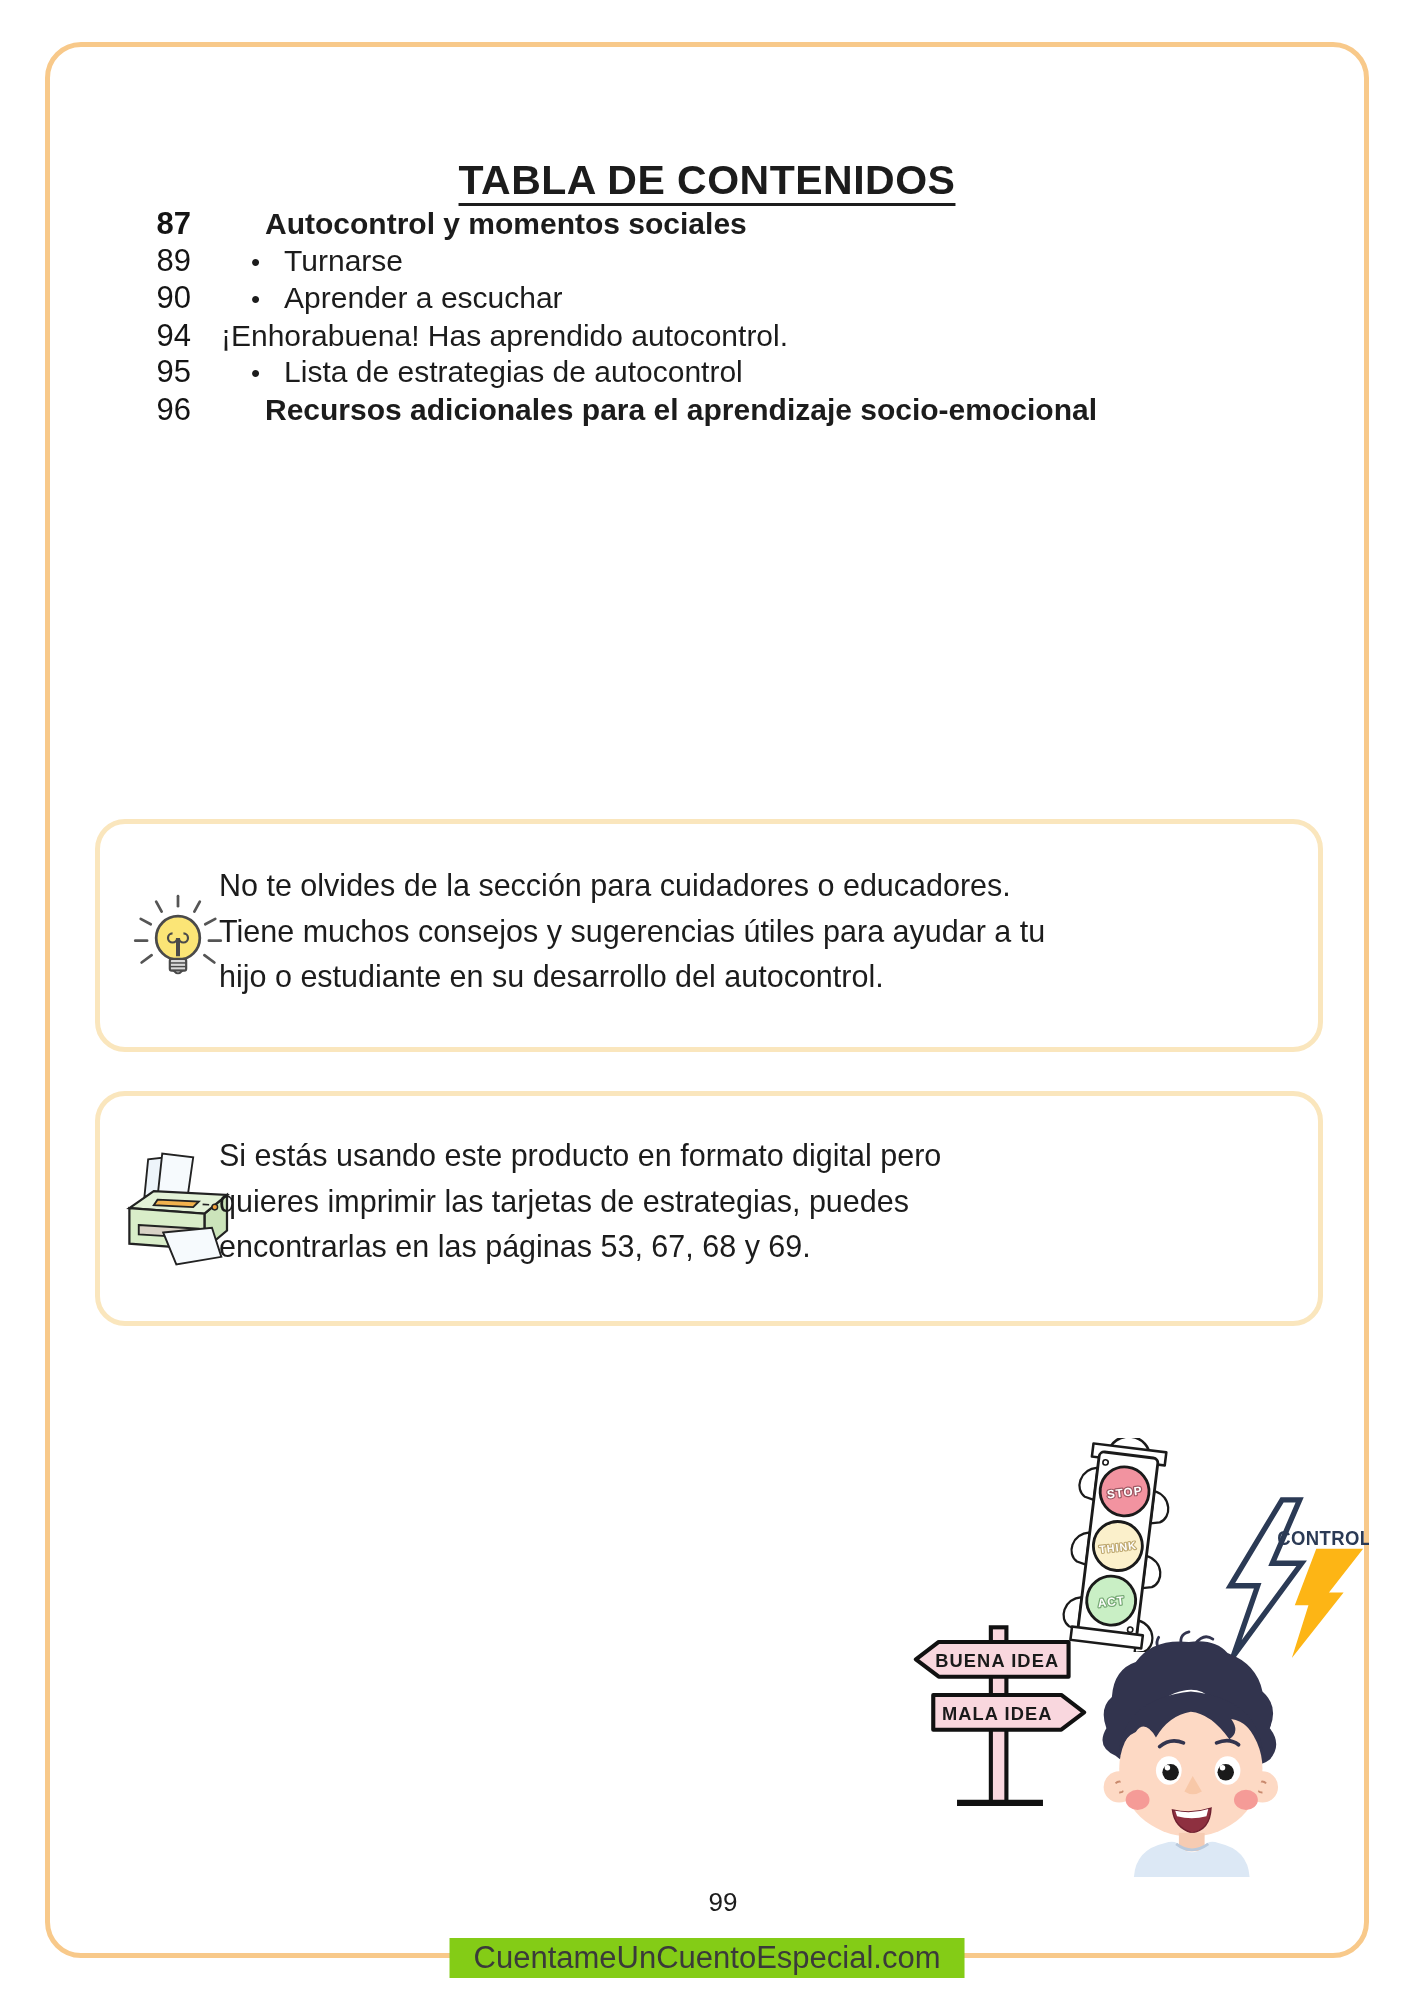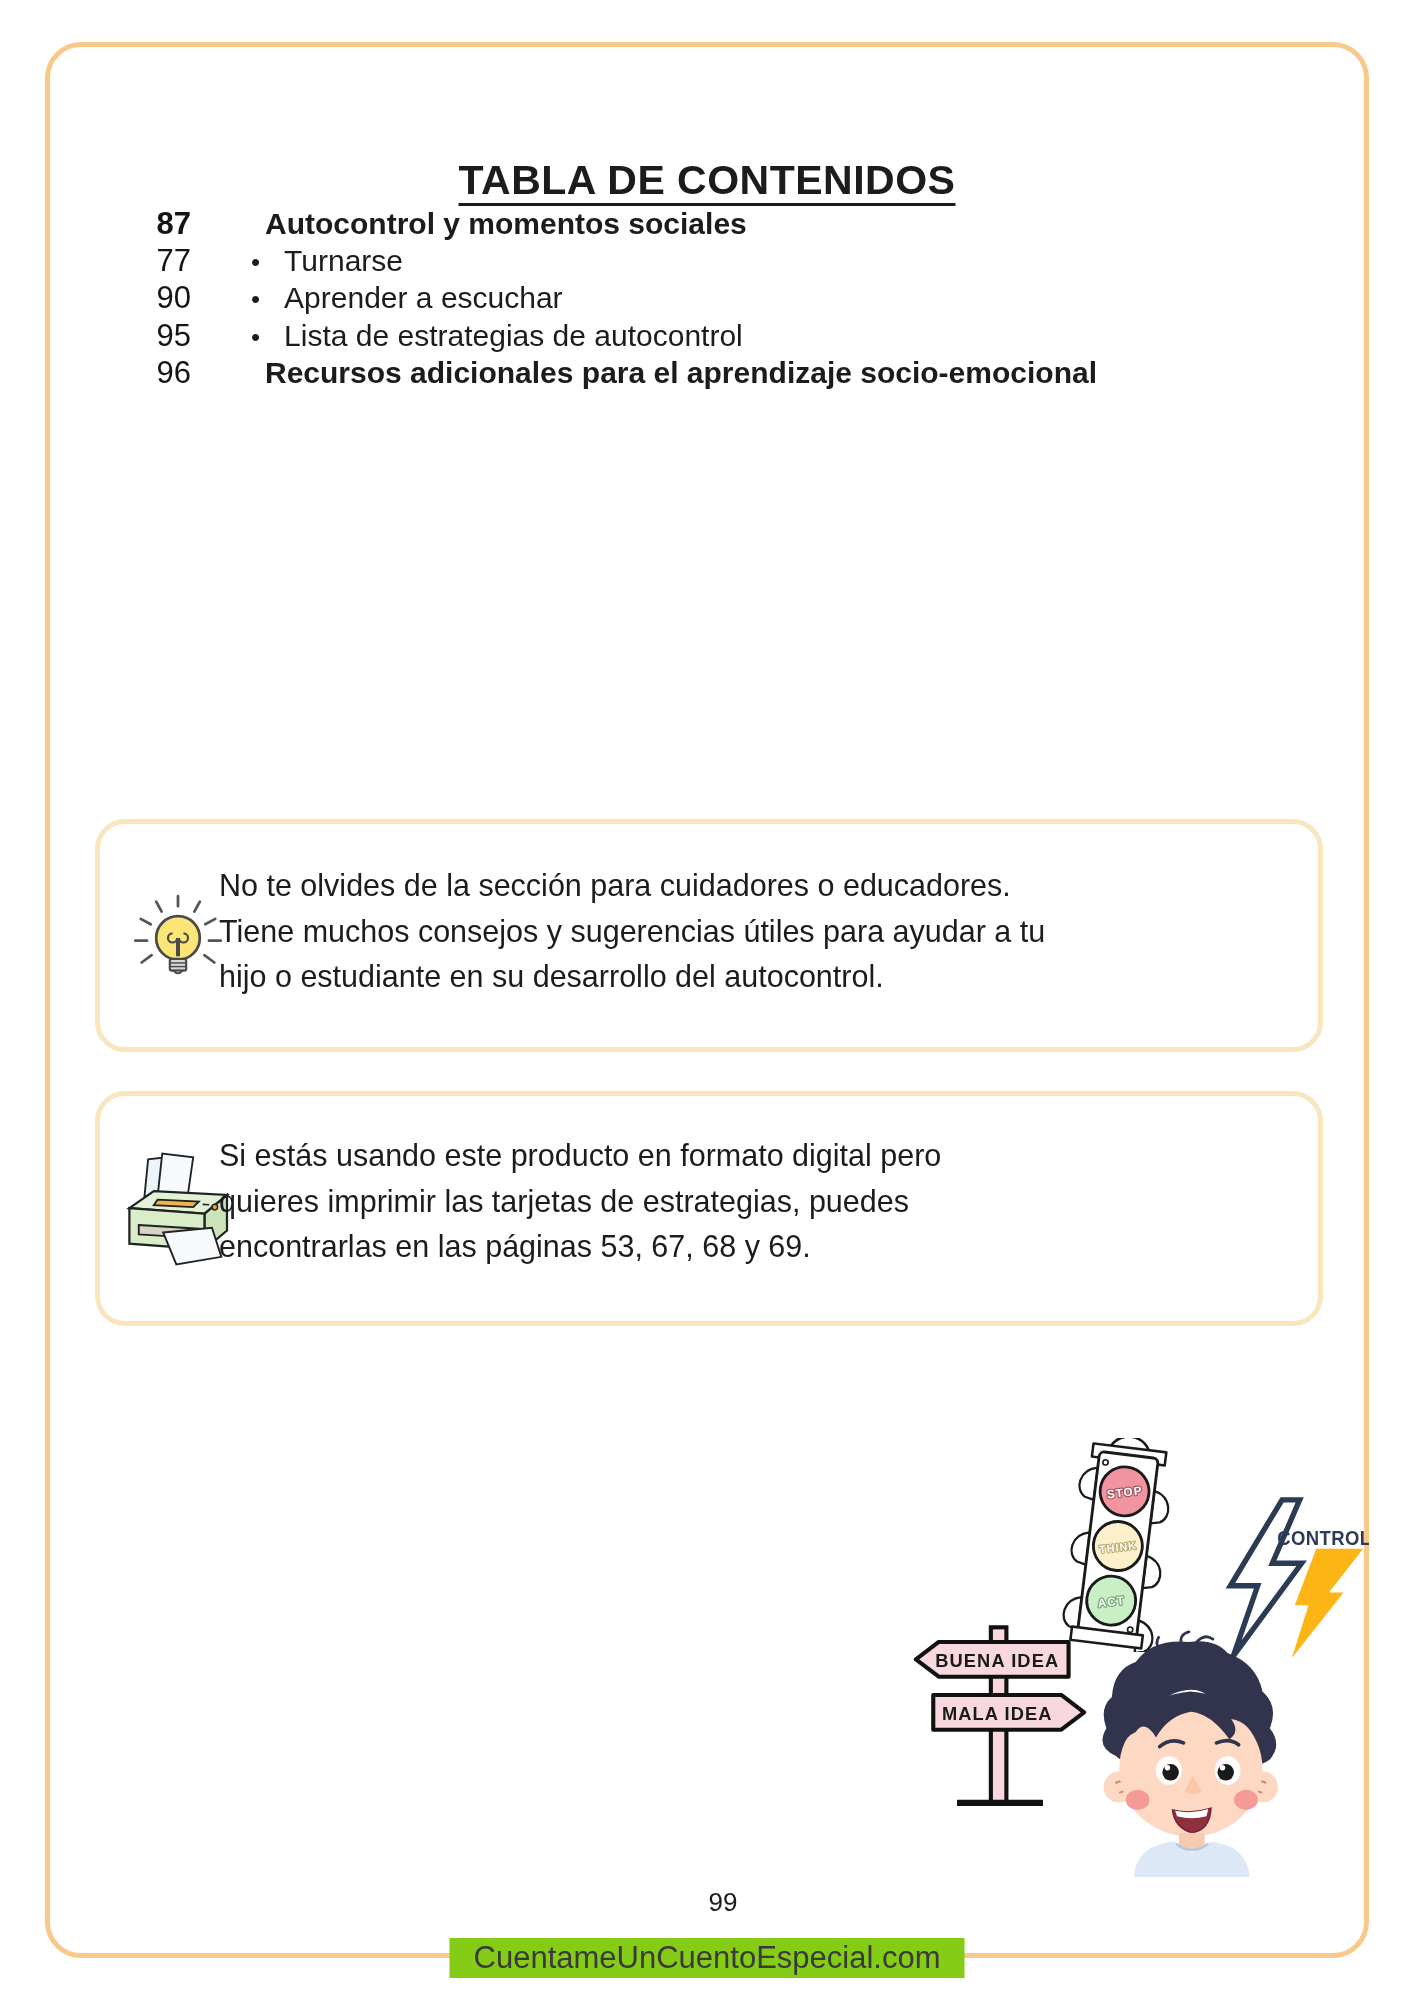--- a/index.html
+++ b/index.html
@@ -60,28 +60,32 @@
 <div class="page-border"></div>
 
 <h1 class="title"><span>TABLA DE CONTENIDOS</span></h1>
 
 <div class="toc">
   <div class="toc-row bold bold-num">
     <div class="toc-page">87</div>
     <div class="toc-label">Autocontrol y momentos sociales</div>
   </div>
   <div class="toc-row">
-    <div class="toc-page">77</div>
+    <div class="toc-page">89</div>
     <div class="toc-bullet">•</div>
     <div class="toc-label">Turnarse</div>
   </div>
   <div class="toc-row">
     <div class="toc-page">90</div>
     <div class="toc-bullet">•</div>
     <div class="toc-label">Aprender a escuchar</div>
+  </div>
+  <div class="toc-row">
+    <div class="toc-page">94</div>
+    <div class="toc-label">¡Enhorabuena! Has aprendido autocontrol.</div>
   </div>
   <div class="toc-row">
     <div class="toc-page">95</div>
     <div class="toc-bullet">•</div>
     <div class="toc-label">Lista de estrategias de autocontrol</div>
   </div>
   <div class="toc-row bold">
     <div class="toc-page">96</div>
     <div class="toc-label">Recursos adicionales para el aprendizaje socio-emocional</div>
   </div>

